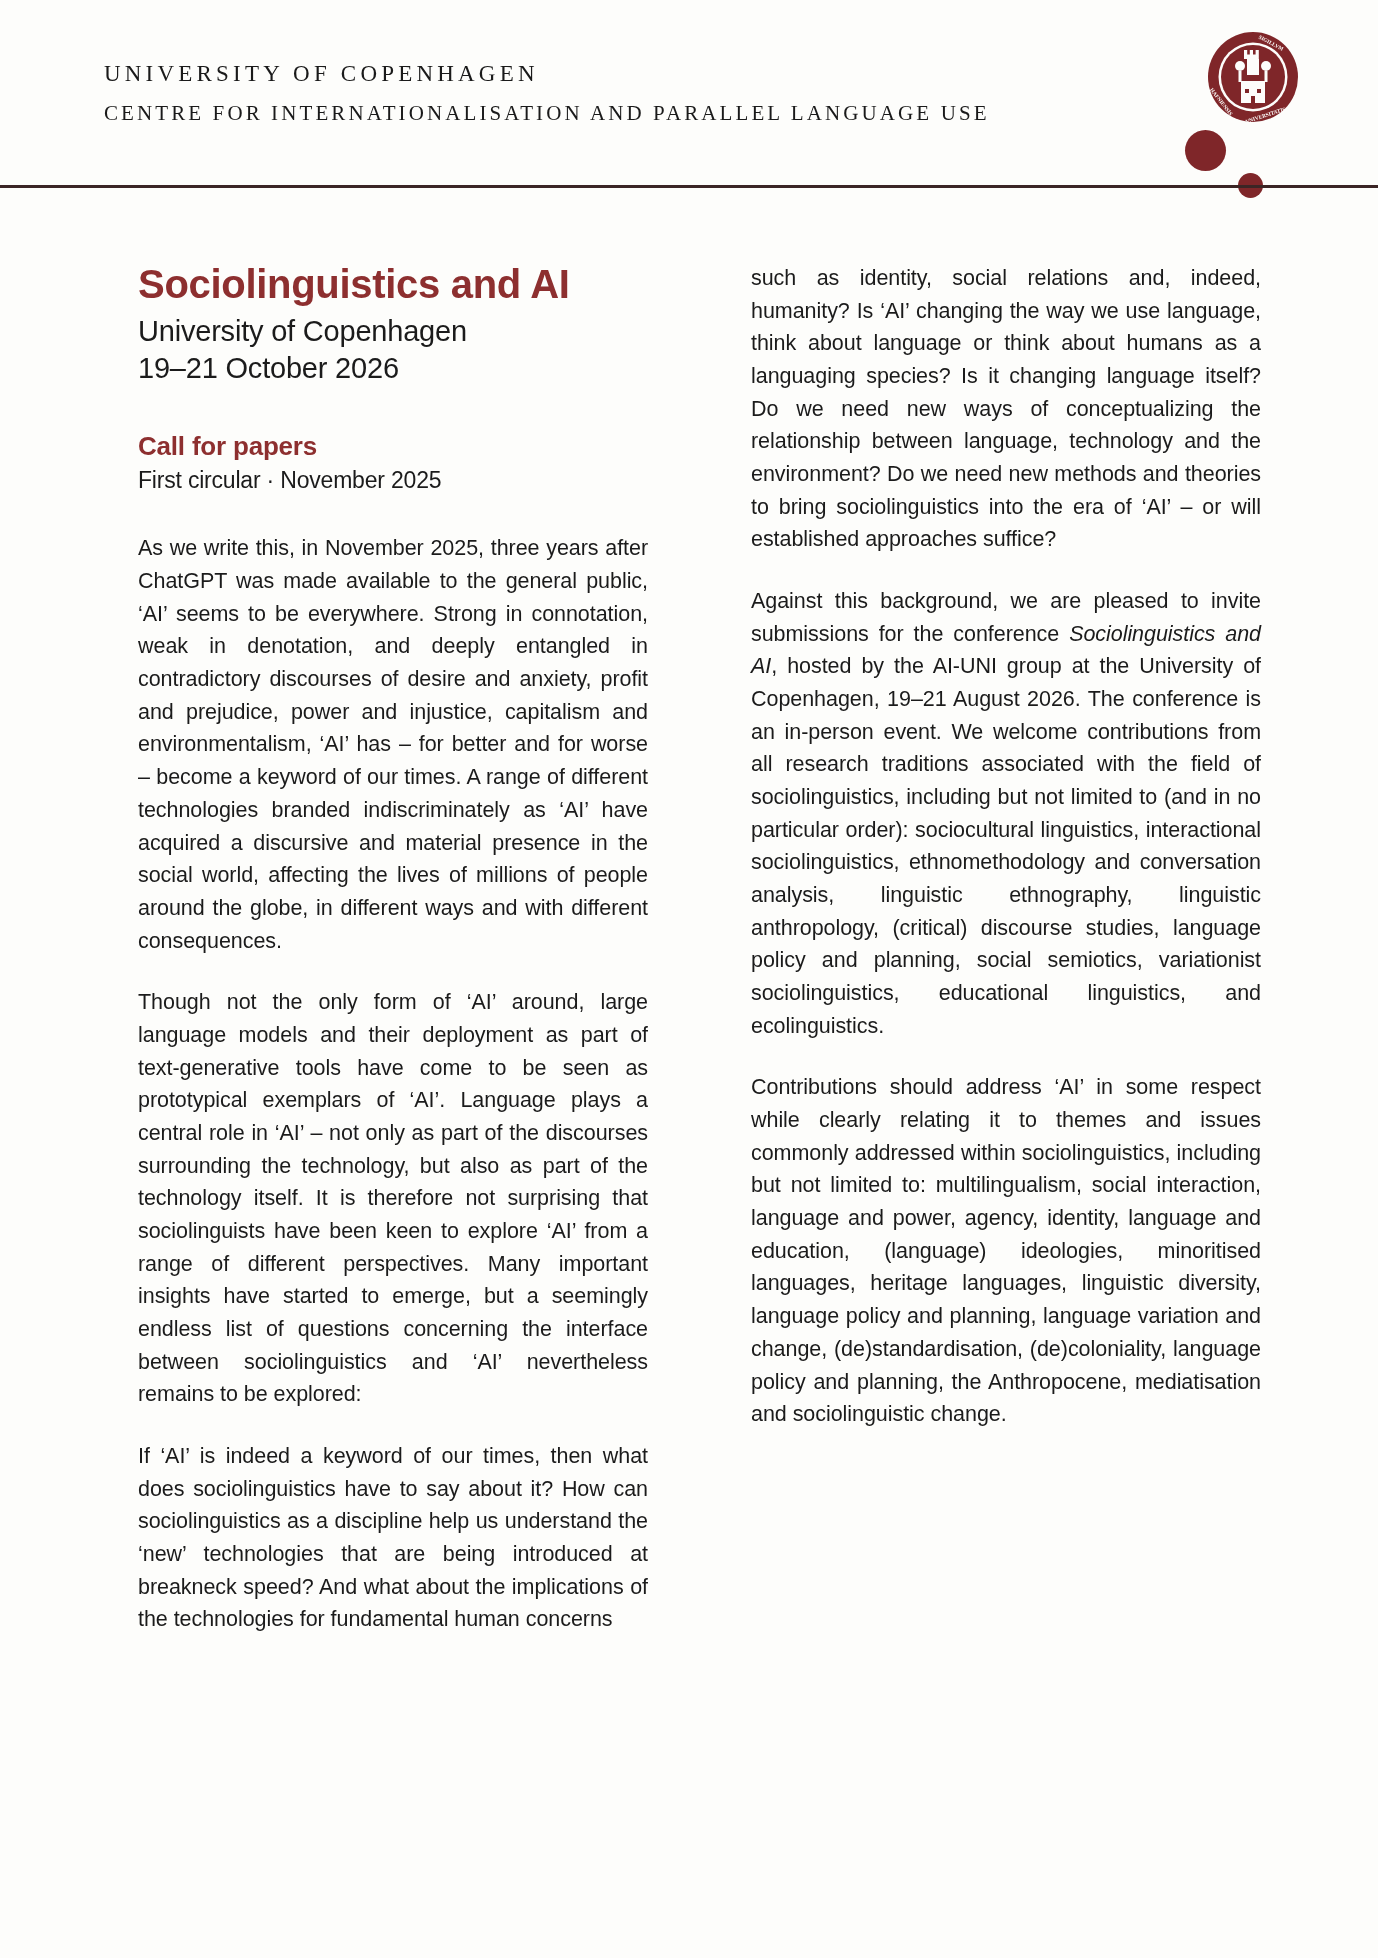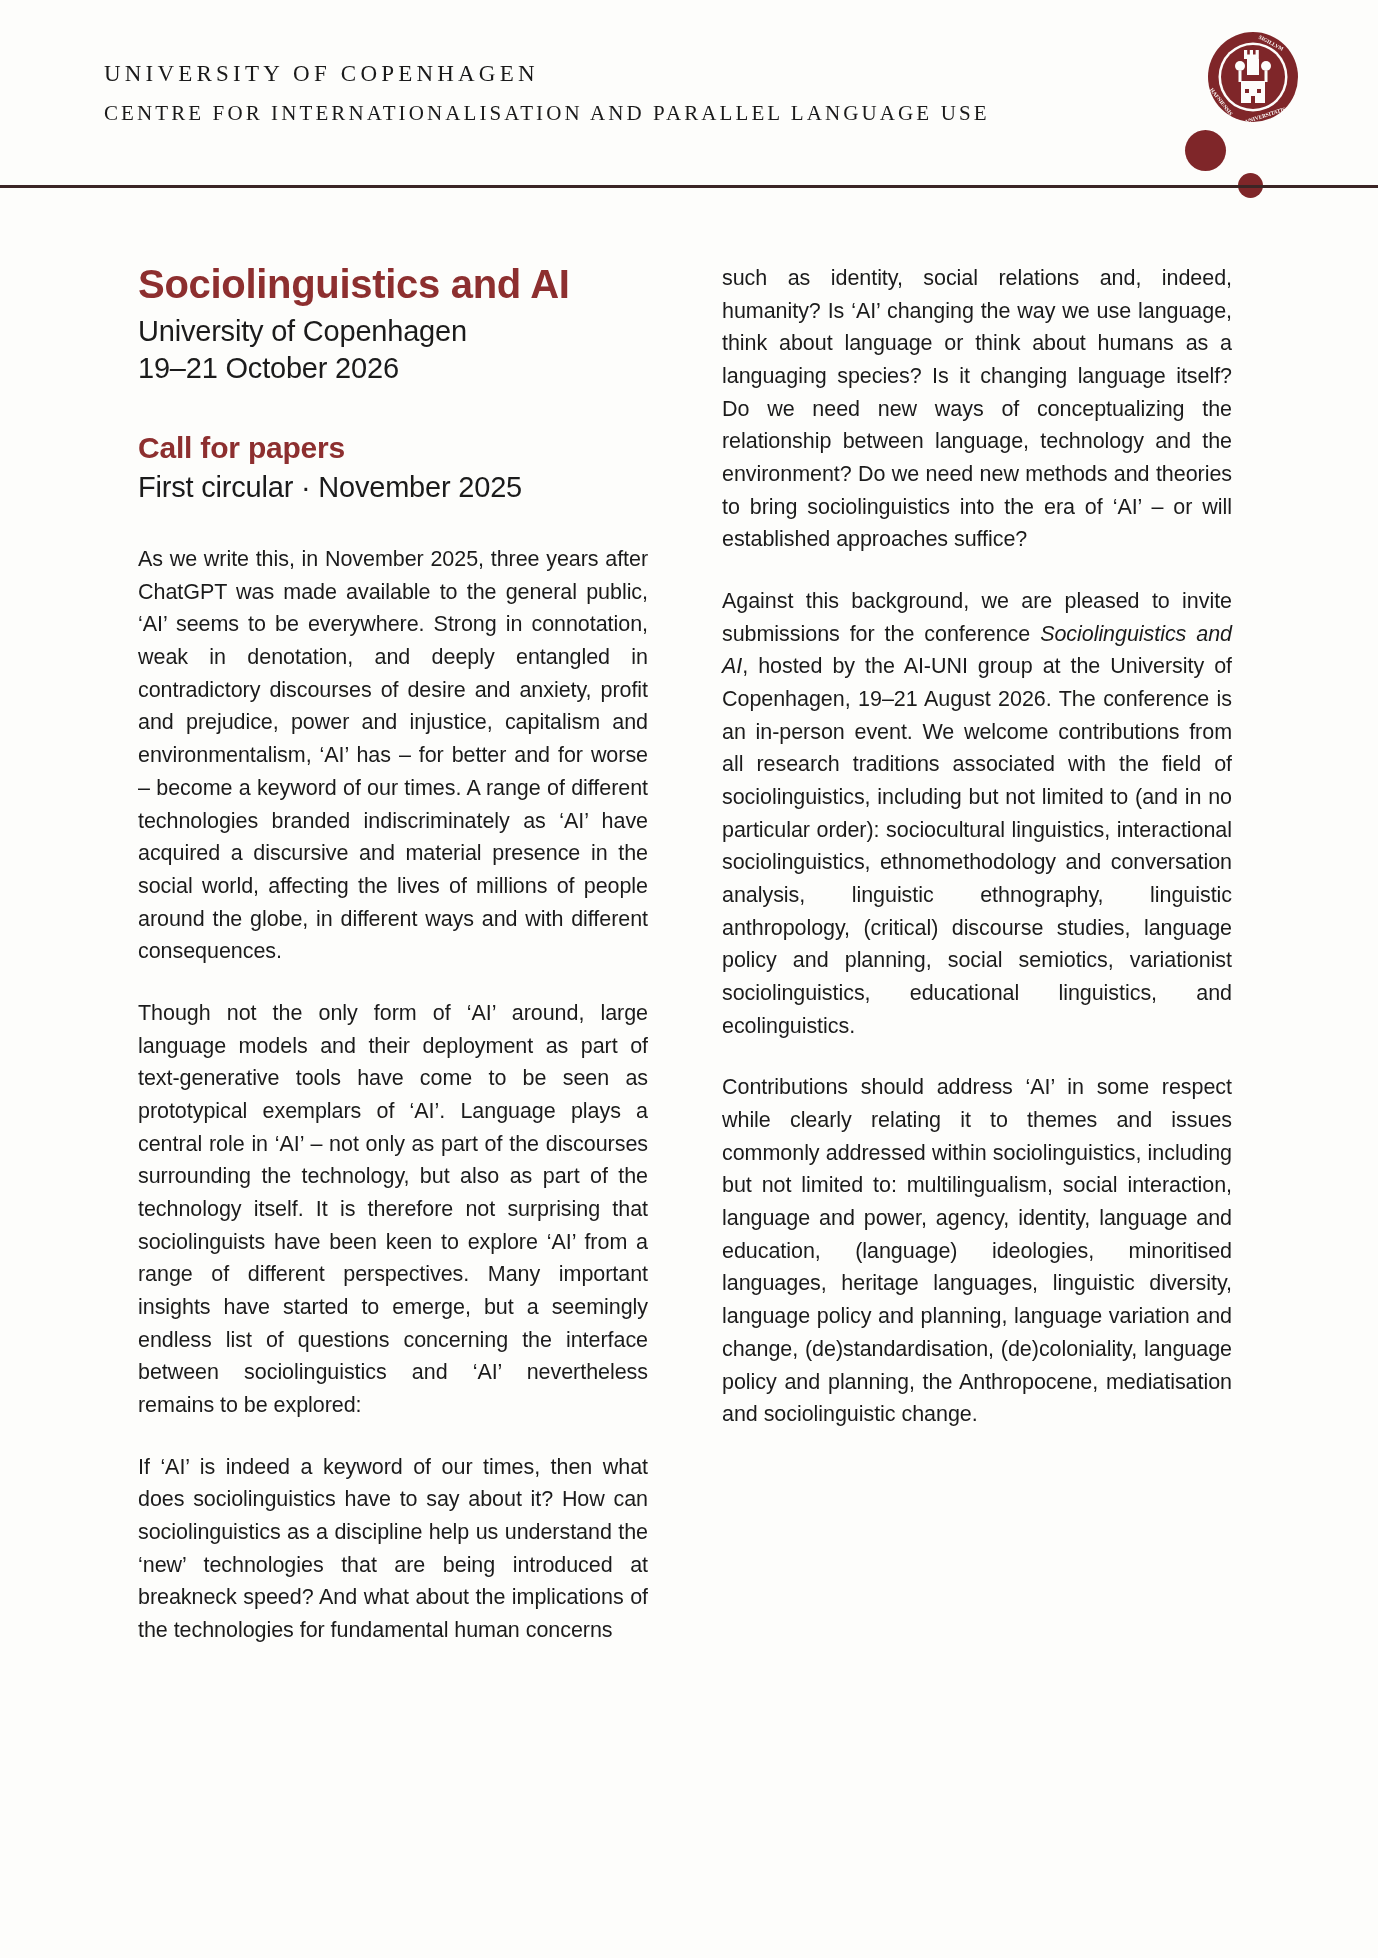--- a/index.html
+++ b/index.html
@@ -93,47 +93,47 @@
   }
   .col {
     position: absolute;
     top: 0;
   }
   .col-left {
     left: 138px;
     width: 510px;
   }
   .col-right {
-    left: 722px;
+    left: 751px;
     width: 510px;
   }
 
   .title {
     color: #8d2f2f;
     font-size: 40px;
     font-weight: bold;
     line-height: 1.12;
     letter-spacing: -0.3px;
     margin: 0 0 6px 0;
   }
   .subtitle-line {
     font-size: 29px;
     line-height: 1.28;
     color: #1b1b1b;
     letter-spacing: -0.2px;
   }
   .section-heading {
     color: #8d2f2f;
-    font-size: 30px;
+    font-size: 26px;
     font-weight: bold;
     margin: 44px 0 4px 0;
     letter-spacing: -0.2px;
   }
   .circular-line {
-    font-size: 29px;
+    font-size: 23px;
     line-height: 1.28;
     color: #1b1b1b;
     letter-spacing: -0.2px;
   }
 
   p.body-para {
     font-size: 21.5px;
     line-height: 1.52;
     text-align: justify;
     margin: 0 0 29px 0;

